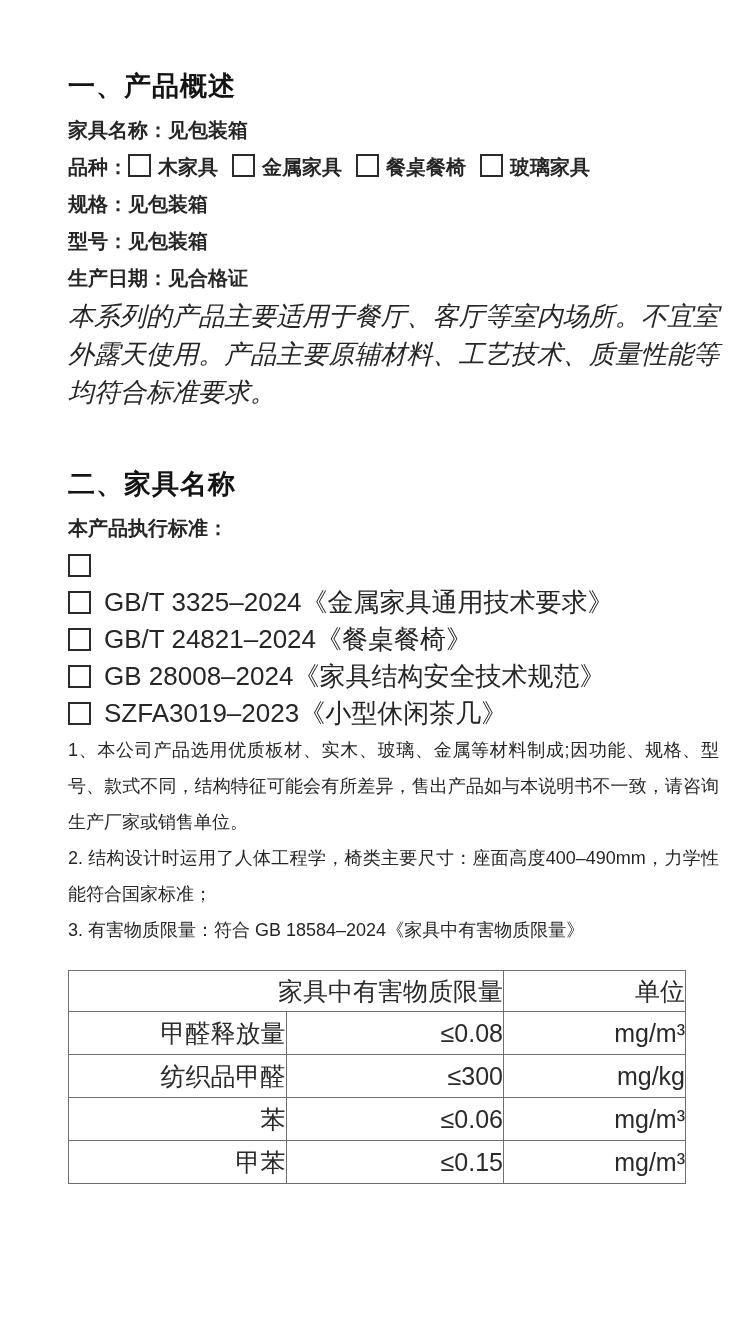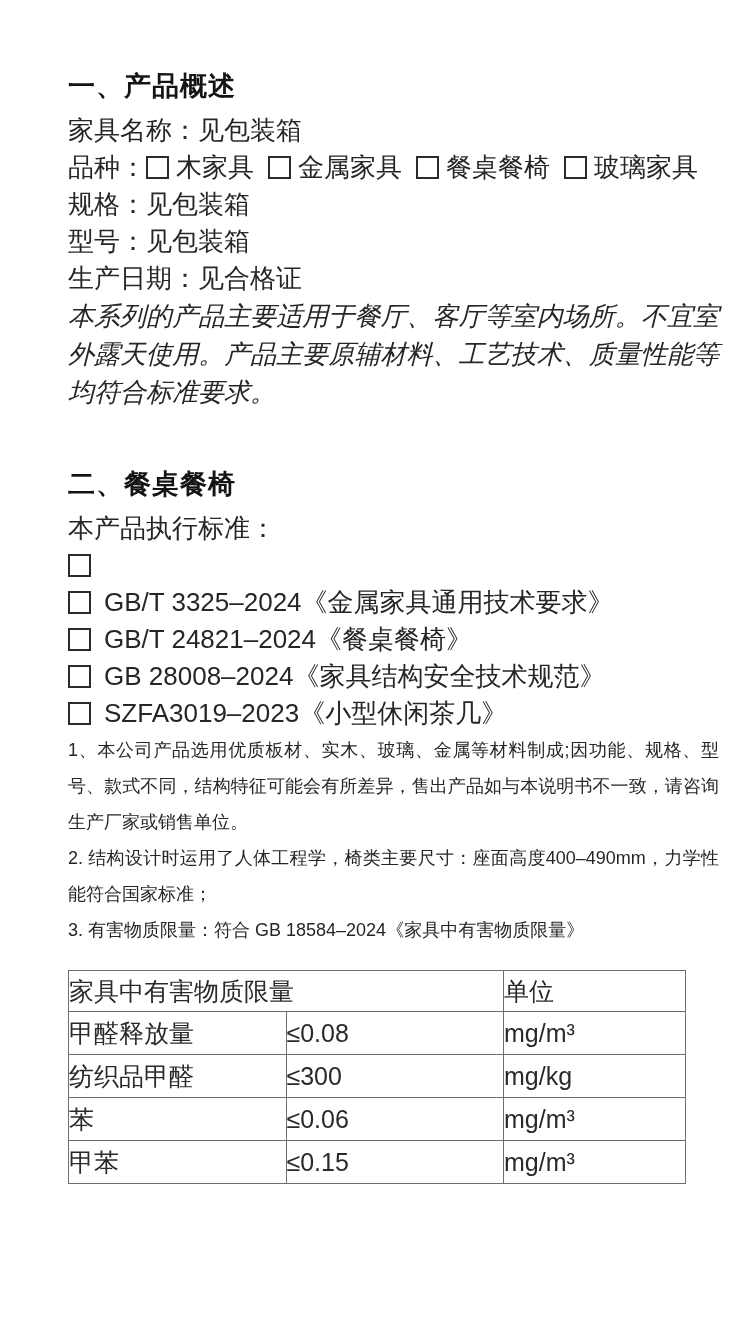--- a/index.html
+++ b/index.html
@@ -11,21 +11,21 @@
     box-sizing: border-box;
     padding: 58px 31px 0 68px;
     overflow: hidden;
     font-family: "Liberation Sans", "DejaVu Sans", sans-serif;
     color: #262626;
   }
   .sec-heading {
     font-size: 27px; font-weight: bold; color: #141414;
     line-height: 34px; margin: 0 0 9px 0; letter-spacing: 1px;
   }
-  .field-line { font-size: 26px; line-height: 37px; }
+  .field-line { font-size: 20px; line-height: 37px; font-weight: bold; }
   .desc-para { font-size: 26px; line-height: 38px; text-align: justify; margin: 0; font-style: italic; }
   .section-gap { height: 56px; }
   .checkbox {
     display: inline-block;
     width: 23px; height: 23px;
     border: 2px solid #2b2b2b;
     background: #ffffff;
     box-sizing: border-box;
     vertical-align: -3px;
   }
@@ -37,21 +37,21 @@
   .limits-table {
     border-collapse: collapse;
     table-layout: fixed;
     width: 618px;
     margin-top: 22px;
     font-size: 25px;
     color: #2a2a2a;
   }
   .limits-table td, .limits-table th {
     border: 1.5px solid #6e6e6e;
-    text-align: left;
+    text-align: right;
     vertical-align: middle;
     font-weight: normal;
     padding: 0;
   }
   .limits-table .hdr-row td { height: 40px; }
   .limits-table .data-row td { height: 42px; }
   .col-substance { width: 205px; }
   .col-limit { width: 232px; }
   .col-unit { width: 181px; }
 </style>
@@ -72,21 +72,21 @@
     <div class="field-line">规格：见包装箱</div>
     <div class="field-line">型号：见包装箱</div>
     <div class="field-line">生产日期：见合格证</div>
 
     <p class="desc-para">本系列的产品主要适用于餐厅、客厅等室内场所。不宜室外露天使用。产品主要原辅材料、工艺技术、质量性能等均符合标准要求。</p>
   </div>
 
   <div class="section-gap"></div>
 
   <div>
-    <div class="sec-heading">二、餐桌餐椅</div>
+    <div class="sec-heading">二、家具名称</div>
 
     <div class="field-line">本产品执行标准：</div>
 
     <div class="std-item">
       <span class="checkbox"></span>
     </div>
     <div class="std-item">
       <span class="checkbox"></span><span>GB/T 3325–2024《金属家具通用技术要求》</span>
     </div>
     <div class="std-item">

